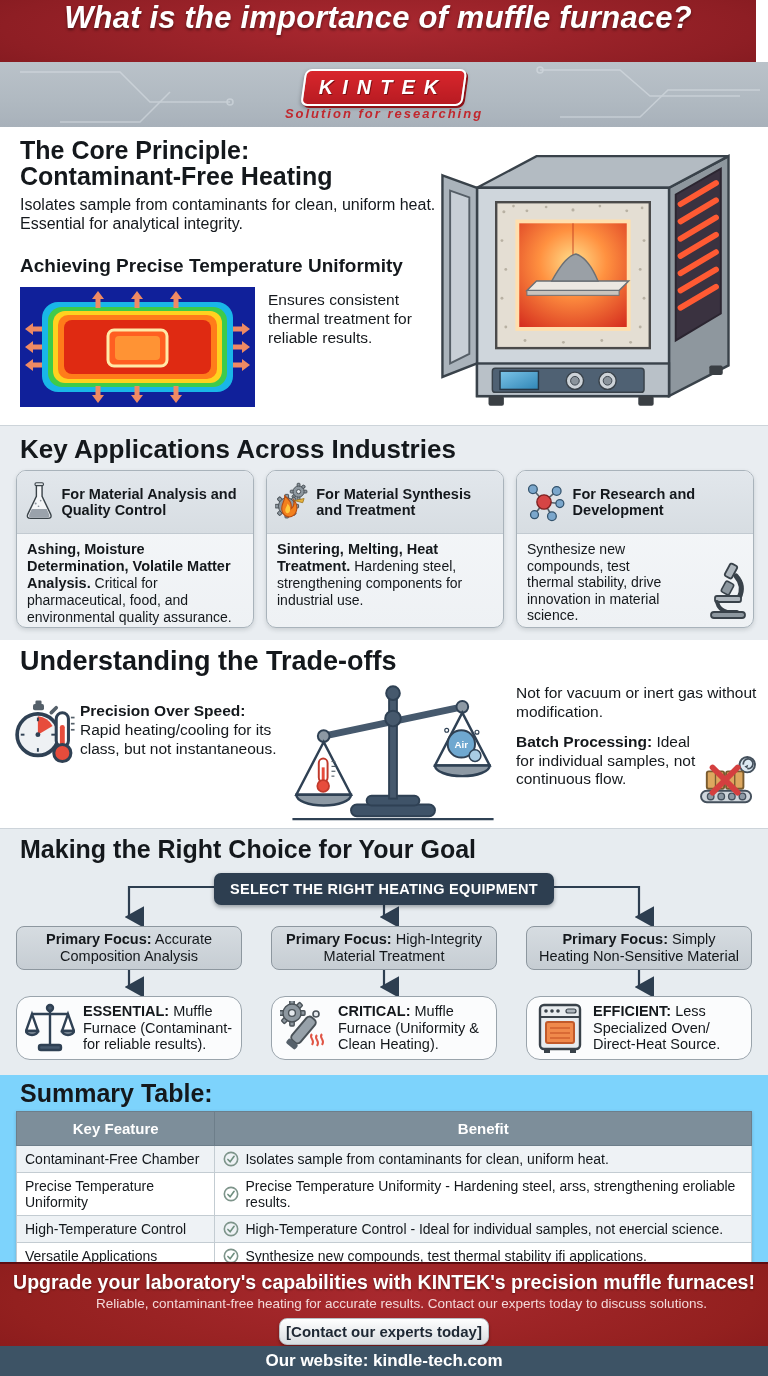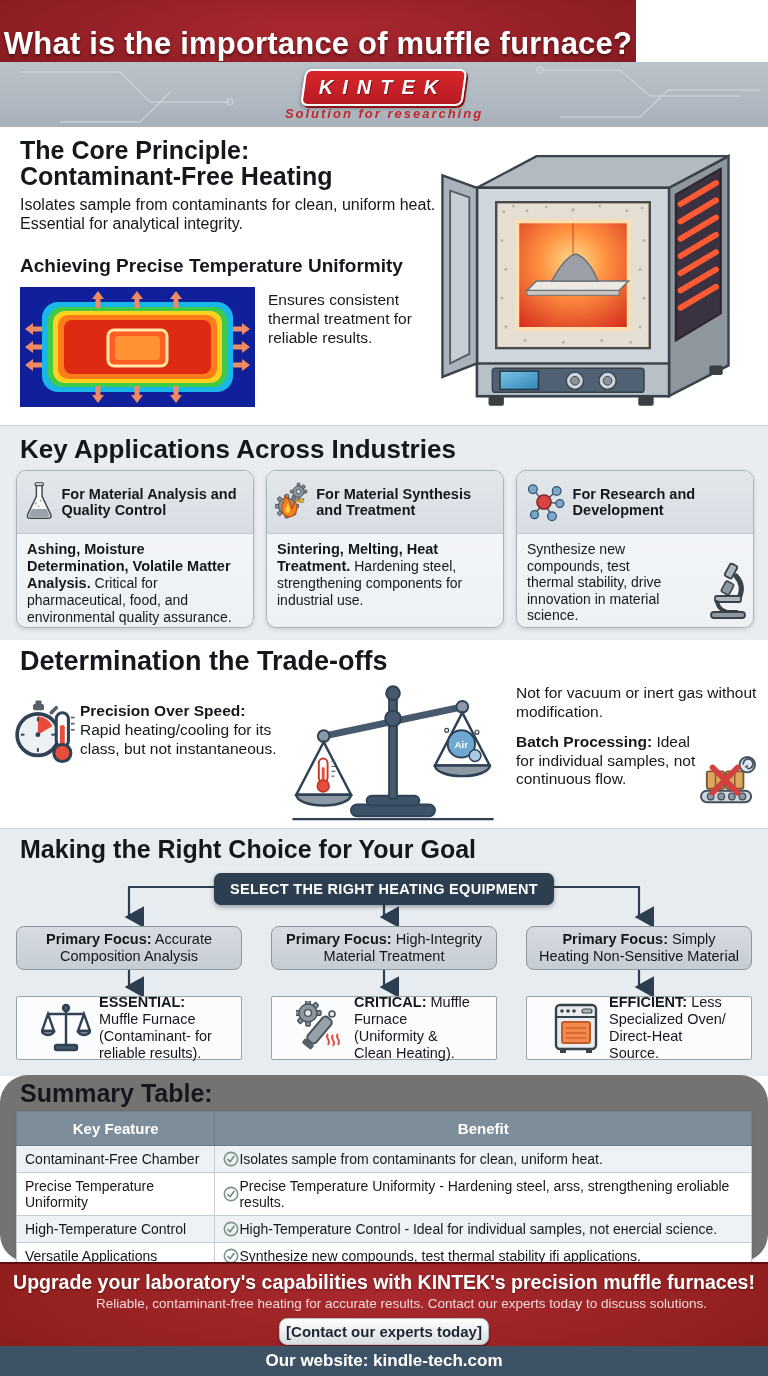--- a/index.html
+++ b/index.html
@@ -1,23 +1,23 @@
 <!DOCTYPE html>
 <html><head>
 <meta charset="utf-8">
 <style>
   html,body{margin:0;padding:0;background:#ffffff;}
   .page{position:relative;width:768px;height:1376px;overflow:hidden;background:#ffffff;
         font-family:"Liberation Sans",sans-serif;color:#14181c;}
   .abs{position:absolute;}
 
   
-  .hdr{top:0;left:0;width:636px;height:62px;
+  .hdr{top:0;left:0;width:756px;height:62px;
        background:radial-gradient(ellipse 90% 160% at 50% 45%, #aa2830 0%, #8e1e24 55%, #6f1217 100%);
-       display:flex;align-items:flex-end;justify-content:center;border-bottom:2px solid #5d0d12;}
+       display:flex;align-items:flex-start;justify-content:center;border-bottom:2px solid #5d0d12;font-style:italic;}
   .hdr h1{margin:0;color:#ffffff;font-size:31px;font-weight:bold;letter-spacing:.2px;
           text-shadow:0 2px 3px rgba(0,0,0,.45);}
 
   
   .logoband{top:62px;left:0;width:768px;height:65px;
             background:linear-gradient(180deg,#bac2c9 0%,#b0b9c1 60%,#a8b1ba 100%);
             border-bottom:2px solid #8b949c;}
   .logoband .circuit{position:absolute;inset:0;opacity:.5;}
   .logobox{position:absolute;left:50%;top:7px;transform:translateX(-50%) skewX(-8deg);
            background:linear-gradient(180deg,#d8262c,#b81b22);border-radius:7px;
@@ -64,36 +64,36 @@
   .choice{top:828px;left:0;width:768px;height:247px;background:#e7ecf0;border-top:1px solid #cdd4da;}
   .choice h2{margin:0;position:absolute;left:20px;top:6px;font-size:25px;font-weight:bold;}
   .rootbox{position:absolute;left:50%;top:44px;transform:translateX(-50%);
            background:#2d3e50;color:#fff;font-weight:bold;font-size:14.5px;letter-spacing:.3px;
            padding:8px 16px;border-radius:7px;box-shadow:0 2px 4px rgba(20,30,40,.4);white-space:nowrap;}
   .flowlines{position:absolute;left:0;top:0;width:768px;height:247px;pointer-events:none;}
   .pbox{position:absolute;top:97px;width:226px;height:44px;border-radius:8px;
         background:linear-gradient(180deg,#d6dce1,#c6cdd3);border:1.5px solid #8d979f;
         display:flex;align-items:center;justify-content:center;text-align:center;
         font-size:14.5px;line-height:1.15;padding:2px 10px;box-sizing:border-box;}
-  .obox{position:absolute;top:167px;width:226px;height:64px;border-radius:2px;
+  .obox{position:absolute;top:167px;width:226px;height:64px;border-radius:14px;
         background:#fbfcfd;border:1.5px solid #9aa4ac;display:flex;align-items:center;gap:8px;
-        padding:4px 24px;box-sizing:border-box;font-size:14.5px;line-height:1.16;}
+        padding:4px 8px;box-sizing:border-box;font-size:14.5px;line-height:1.16;}
   .obox .oicon{flex:0 0 50px;height:54px;}
 
   
-  .summary{top:1075px;left:0;width:768px;height:187px;background:#737373;border-radius:28px;}
+  .summary{top:1075px;left:0;width:768px;height:187px;background:#7dd3fc;}
   .summary h2{margin:0;position:absolute;left:20px;top:4px;font-size:25px;font-weight:bold;}
   .stable{position:absolute;left:16px;top:36px;width:736px;border-collapse:collapse;
           font-size:14px;box-shadow:0 1px 3px rgba(60,70,80,.25);}
   .stable th{background:#7d8e9a;color:#fff;font-weight:bold;font-size:15px;padding:8px 16px;
              border:1px solid #6d7e8a;}
   .stable td{padding:5px 8px;border:1px solid #c3ccd2;background:#fff;}
   .stable tr.alt td{background:#eef2f5;}
   .stable td.feat{width:27%;}
-  .benefit-cell{display:flex;align-items:center;}
+  .benefit-cell{display:flex;align-items:center;gap:6px;}
   .check{flex:0 0 16px;width:16px;height:16px;}
 
   
   .cta{top:1262px;left:0;width:768px;height:84px;
        background:radial-gradient(ellipse 80% 150% at 50% 40%, #a8292e 0%, #93201f 60%, #7d1418 100%);
        border-top:2px solid #5d0d12;text-align:center;color:#fff;}
   .cta .head{margin-top:7px;font-size:19.5px;font-weight:bold;text-shadow:0 1px 2px rgba(0,0,0,.4);}
   .cta .sub{margin-top:2px;font-size:13.5px;color:#f3d9d9;padding-left:35px;}
   .cta-btn{display:inline-block;margin-top:7px;background:linear-gradient(180deg,#ffffff,#d9dde1);
            border:1px solid #b8bfc5;border-radius:8px;color:#1d2733;font-weight:bold;font-size:15px;
@@ -329,21 +329,21 @@
           <rect x="20" y="20" width="9" height="12" rx="2" transform="rotate(28 24.5 26)" fill="#8d979f" stroke="#39424a" stroke-width="1.6"></rect>
           <rect x="12" y="34" width="26" height="6" rx="2" fill="#aeb6bd" stroke="#39424a" stroke-width="1.8"></rect>
           <path d="M14,40 Q16,48 24,50 L34,50" fill="none" stroke="#39424a" stroke-width="4" stroke-linecap="round"></path>
           <rect x="8" y="50" width="34" height="6" rx="3" fill="#8d979f" stroke="#39424a" stroke-width="1.8"></rect>
         </svg>
       </div>
     </div>
   </div>
 
   <div class="abs trade">
-    <h2>Determination the Trade-offs</h2>
+    <h2>Understanding the Trade-offs</h2>
 
     <svg class="t-left-icon" viewBox="0 0 52 54">
       <rect x="17" y="5" width="9" height="5" rx="1.5" fill="#55606a"></rect>
       <rect x="19" y="2" width="5" height="4" rx="1" fill="#55606a"></rect>
       <line x1="32" y1="12" x2="36" y2="8" stroke="#55606a" stroke-width="3" stroke-linecap="round"></line>
       <circle cx="21" cy="30" r="17" fill="#eef1f4" stroke="#2f4154" stroke-width="3"></circle>
       <path d="M21,30 L21,15 A15,15 0 0 1 33,23 Z" fill="#e74c3c"></path>
       <g stroke="#2f4154" stroke-width="1.6">
         <line x1="21" y1="16" x2="21" y2="19"></line>
           <line x1="21" y1="41" x2="21" y2="44"></line>

